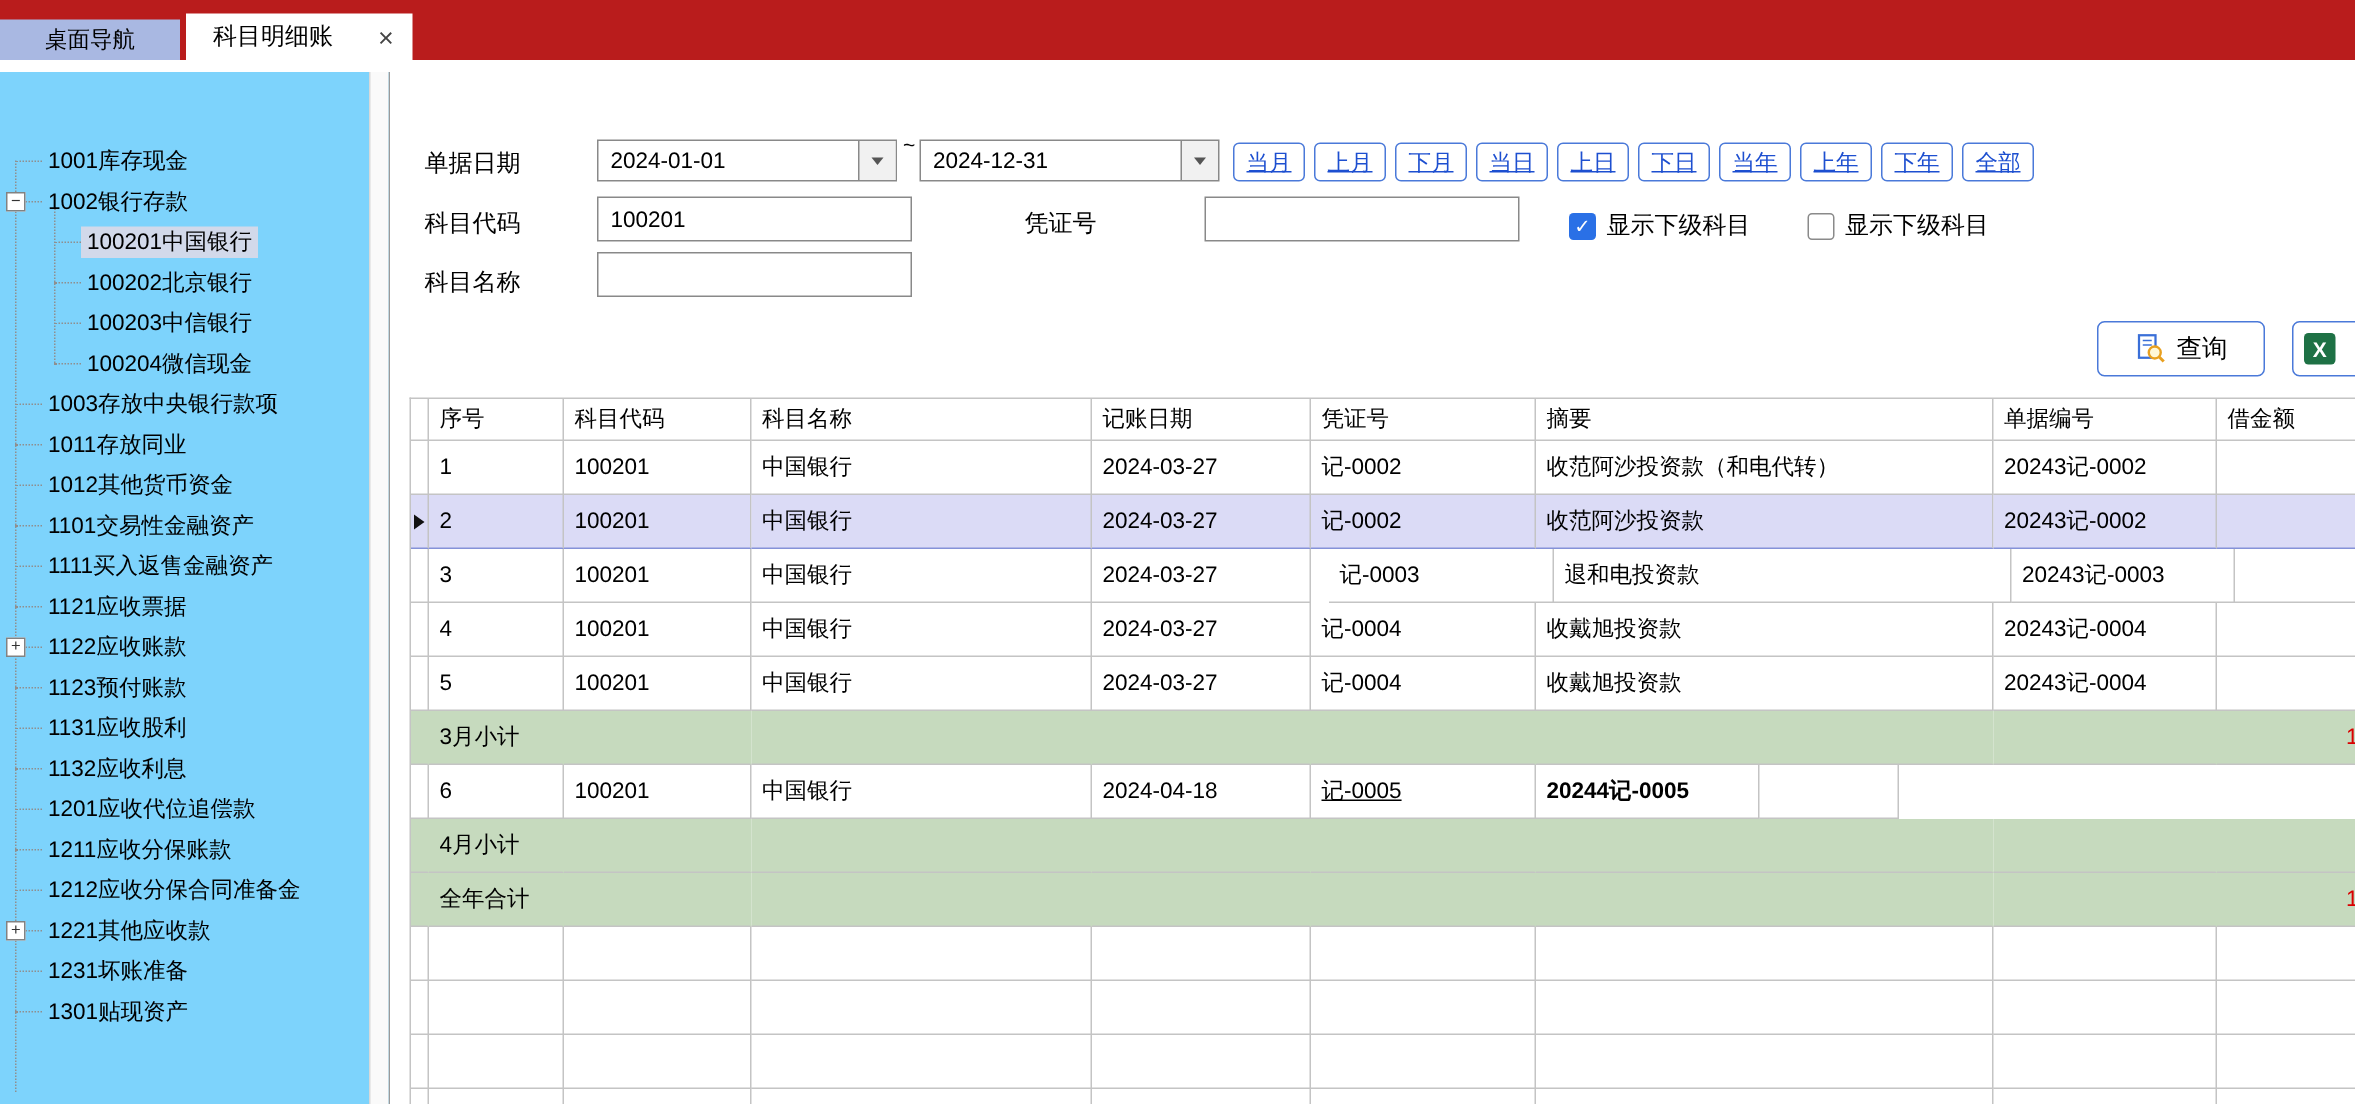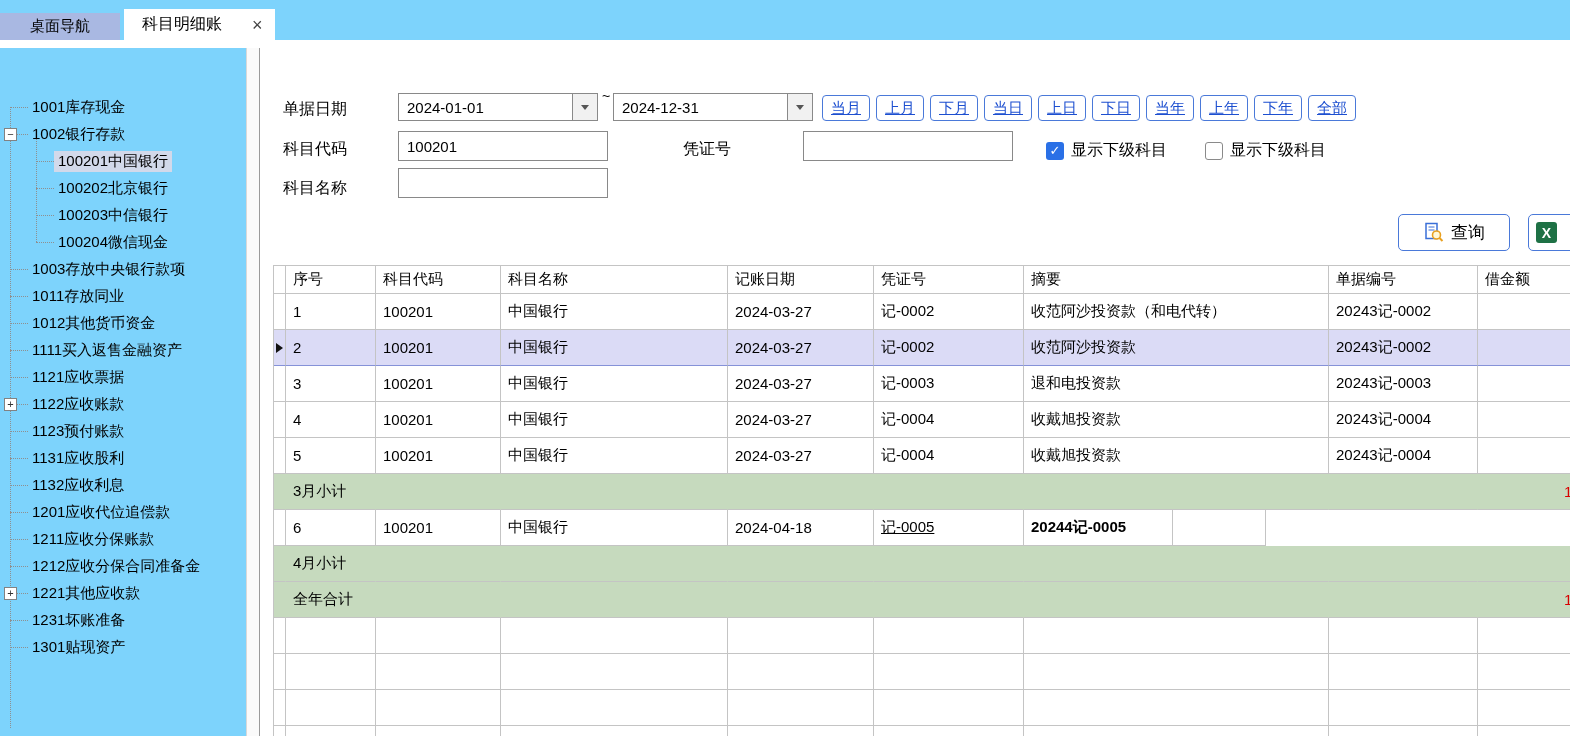--- a/index.html
+++ b/index.html
@@ -1,20 +1,20 @@
 <!DOCTYPE html>
 <html><head>
 <meta charset="utf-8">
 <style>
   *{margin:0;padding:0;box-sizing:border-box}
   html,body{width:1570px;height:736px;overflow:hidden;background:#fff;
     font-family:"Liberation Sans","DejaVu Sans",sans-serif;color:#000;position:relative}
 
   
-  .header{position:absolute;left:0;top:0;width:1570px;height:40px;background:#7dd3fc;
+  .header{position:absolute;left:0;top:0;width:1570px;height:40px;background:#b91c1c;
     display:flex;align-items:flex-end}
   .tab{height:27px;padding:0 30px;background:#a9b8e2;display:flex;align-items:center;
     font-size:15px;white-space:nowrap;margin-right:4px}
   .tab.active{background:#fff;height:31px;padding:0 12px 0 18px;font-size:16px}
   .tab-close{margin-left:30px;color:#444;font-size:18px;line-height:1}
 
   
   .sidebar{position:absolute;left:0;top:48px;width:260px;height:696px;background:#7dd3fc;
     border-right:1px solid #9a9a9a}
   .scrolltrack{position:absolute;right:0;top:0;bottom:0;width:13px;background:#fafafa;
@@ -122,20 +122,24 @@
       <div class="tree-item">
         <span class="conn" style="margin-left: 10px; width: 18px;"></span>
         <span class="tree-label">1011存放同业</span>
       </div>
       <div class="tree-item">
         <span class="conn" style="margin-left: 10px; width: 18px;"></span>
         <span class="tree-label">1012其他货币资金</span>
       </div>
       <div class="tree-item">
         <span class="conn" style="margin-left: 10px; width: 18px;"></span>
+        <span class="tree-label">1101交易性金融资产</span>
+      </div>
+      <div class="tree-item">
+        <span class="conn" style="margin-left: 10px; width: 18px;"></span>
         <span class="tree-label">1111买入返售金融资产</span>
       </div>
       <div class="tree-item">
         <span class="conn" style="margin-left: 10px; width: 18px;"></span>
         <span class="tree-label">1121应收票据</span>
       </div>
       <div class="tree-item">
         <span class="toggle">+</span>
         <span class="conn" style="margin-left: 17px; width: 11px;"></span>
         <span class="tree-label">1122应收账款</span>
@@ -283,21 +287,21 @@
         <div class="gcell" style="width: 305px;">收范阿沙投资款</div>
         <div class="gcell" style="width: 149px;">20243记-0002</div>
         <div class="gcell" style="width: 93px;"></div>
       </div>
       <div class="grow body">
         <div class="gcell marker" style="width: 12px;"></div>
         <div class="gcell" style="width: 90px;">3</div>
         <div class="gcell" style="width: 125px;">100201</div>
         <div class="gcell" style="width: 227px;">中国银行</div>
         <div class="gcell" style="width: 146px;">2024-03-27</div>
-        <div class="gcell" style="width: 150px;">记-0003</div>
+        <div class="gcell" style="width: 150px; margin-left: 12px;">记-0003</div>
         <div class="gcell" style="width: 305px;">退和电投资款</div>
         <div class="gcell" style="width: 149px;">20243记-0003</div>
         <div class="gcell" style="width: 93px;"></div>
       </div>
       <div class="grow body">
         <div class="gcell marker" style="width: 12px;"></div>
         <div class="gcell" style="width: 90px;">4</div>
         <div class="gcell" style="width: 125px;">100201</div>
         <div class="gcell" style="width: 227px;">中国银行</div>
         <div class="gcell" style="width: 146px;">2024-03-27</div>

